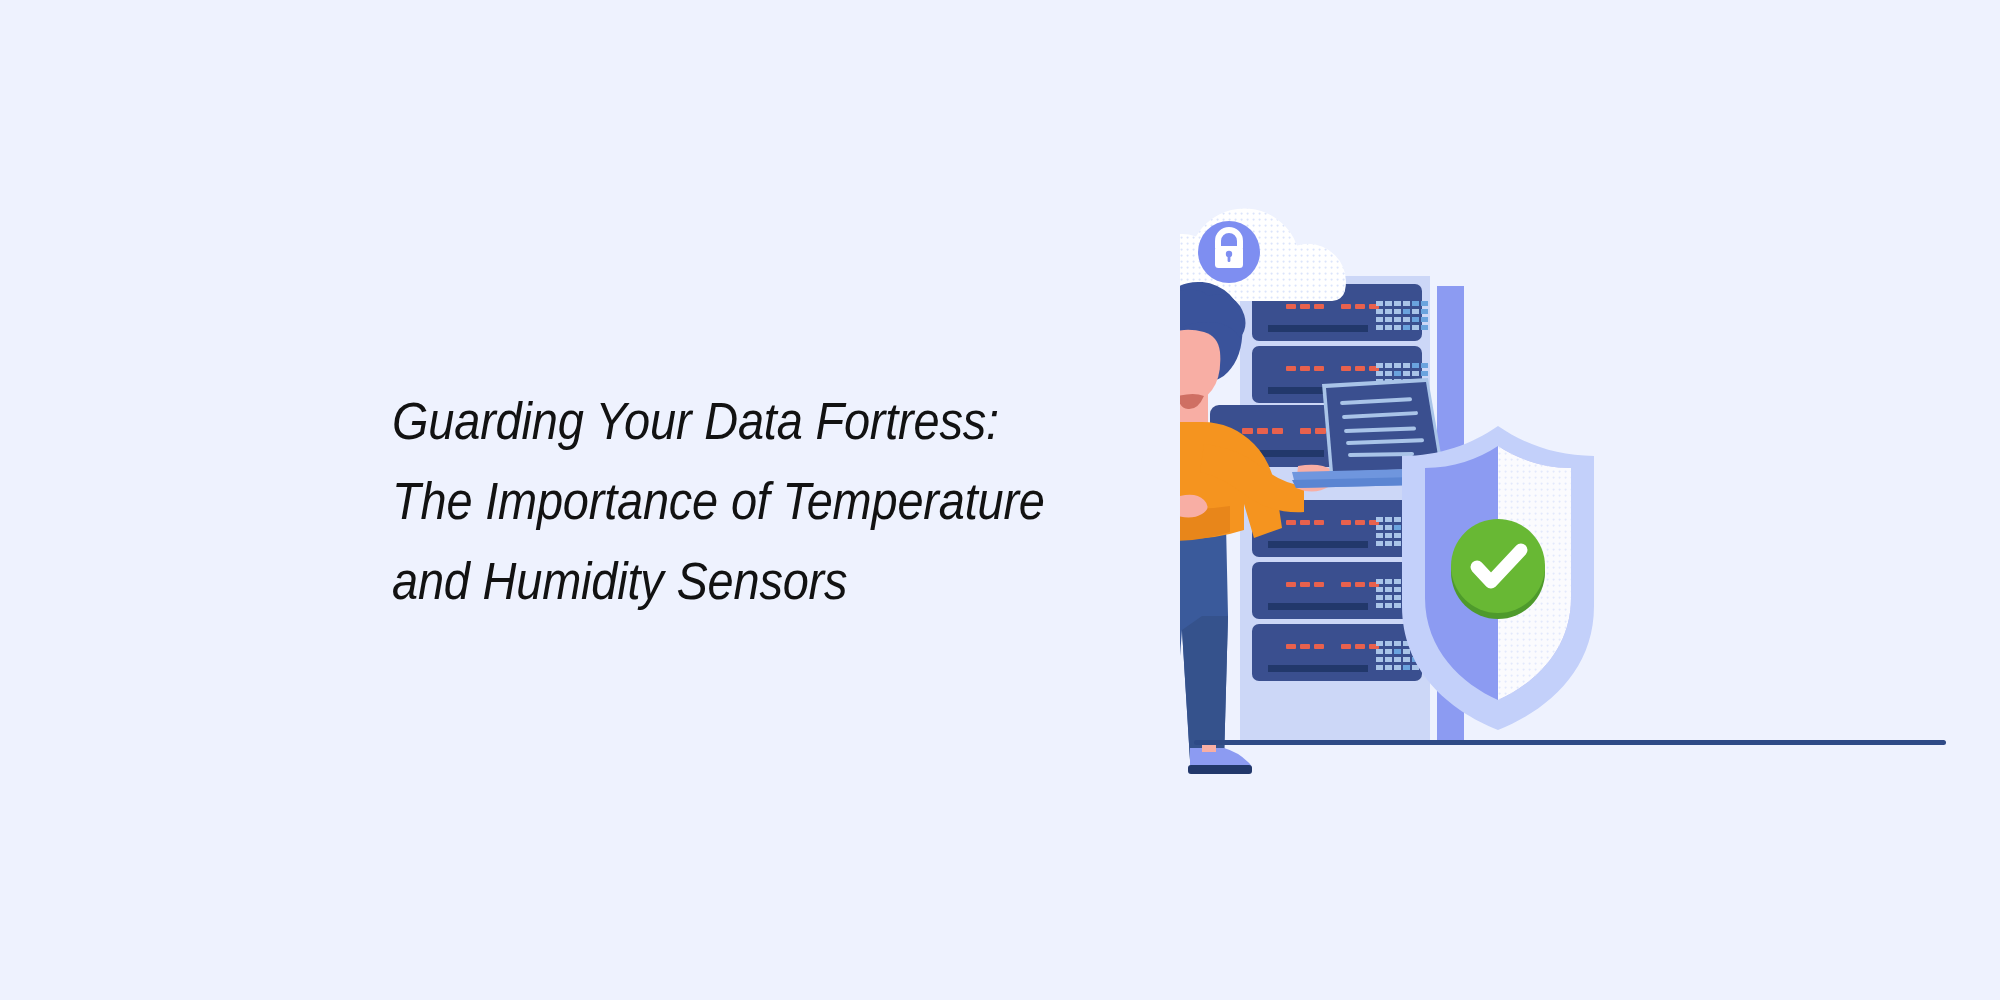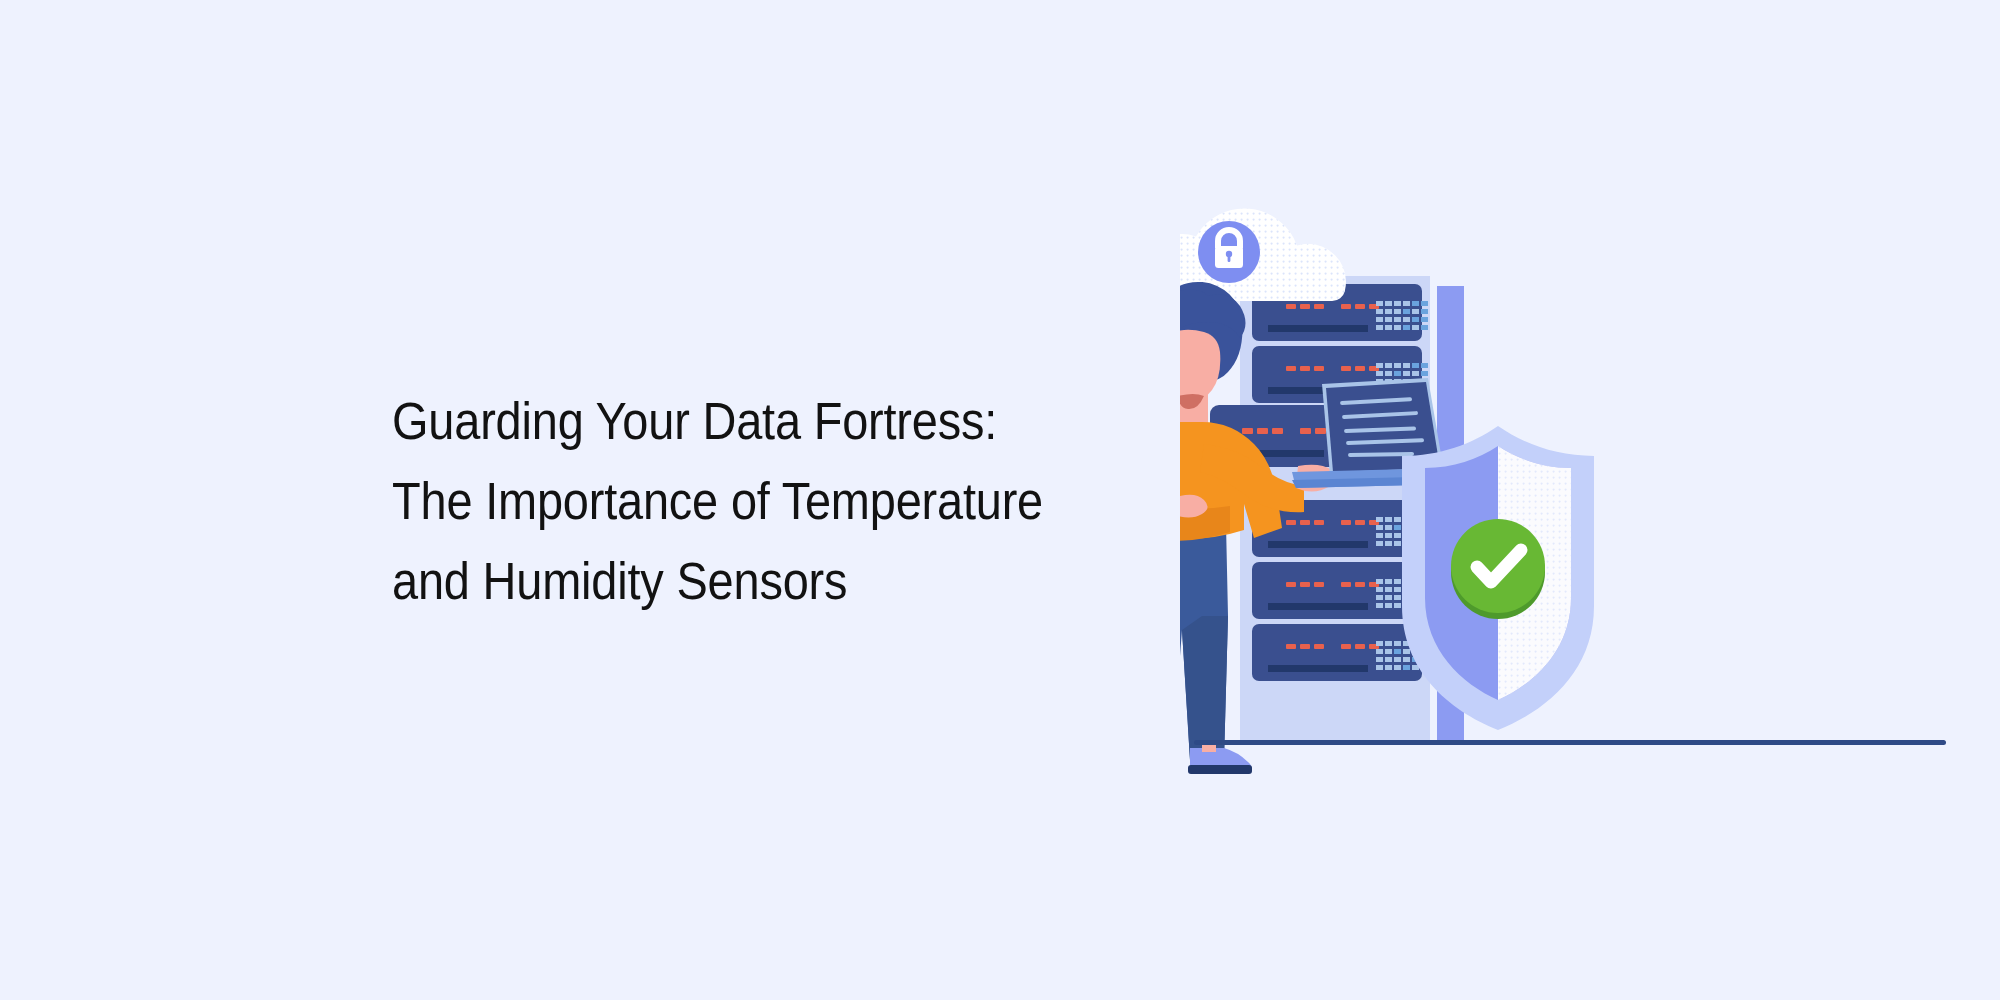--- a/index.html
+++ b/index.html
@@ -14,20 +14,21 @@
     background: #eef2fe;
     font-family: "Liberation Sans", "DejaVu Sans", sans-serif;
   }
 
   #banner {
     position: relative;
     width: 2000px;
     height: 1000px;
     background: #eef2fe;
     overflow: hidden;
+    font-style: italic;
   }
 
   
   #headline {
     position: absolute;
     left: 392px;
     top: 382px;
     width: 820px;
     margin: 0;
     color: #121212;

